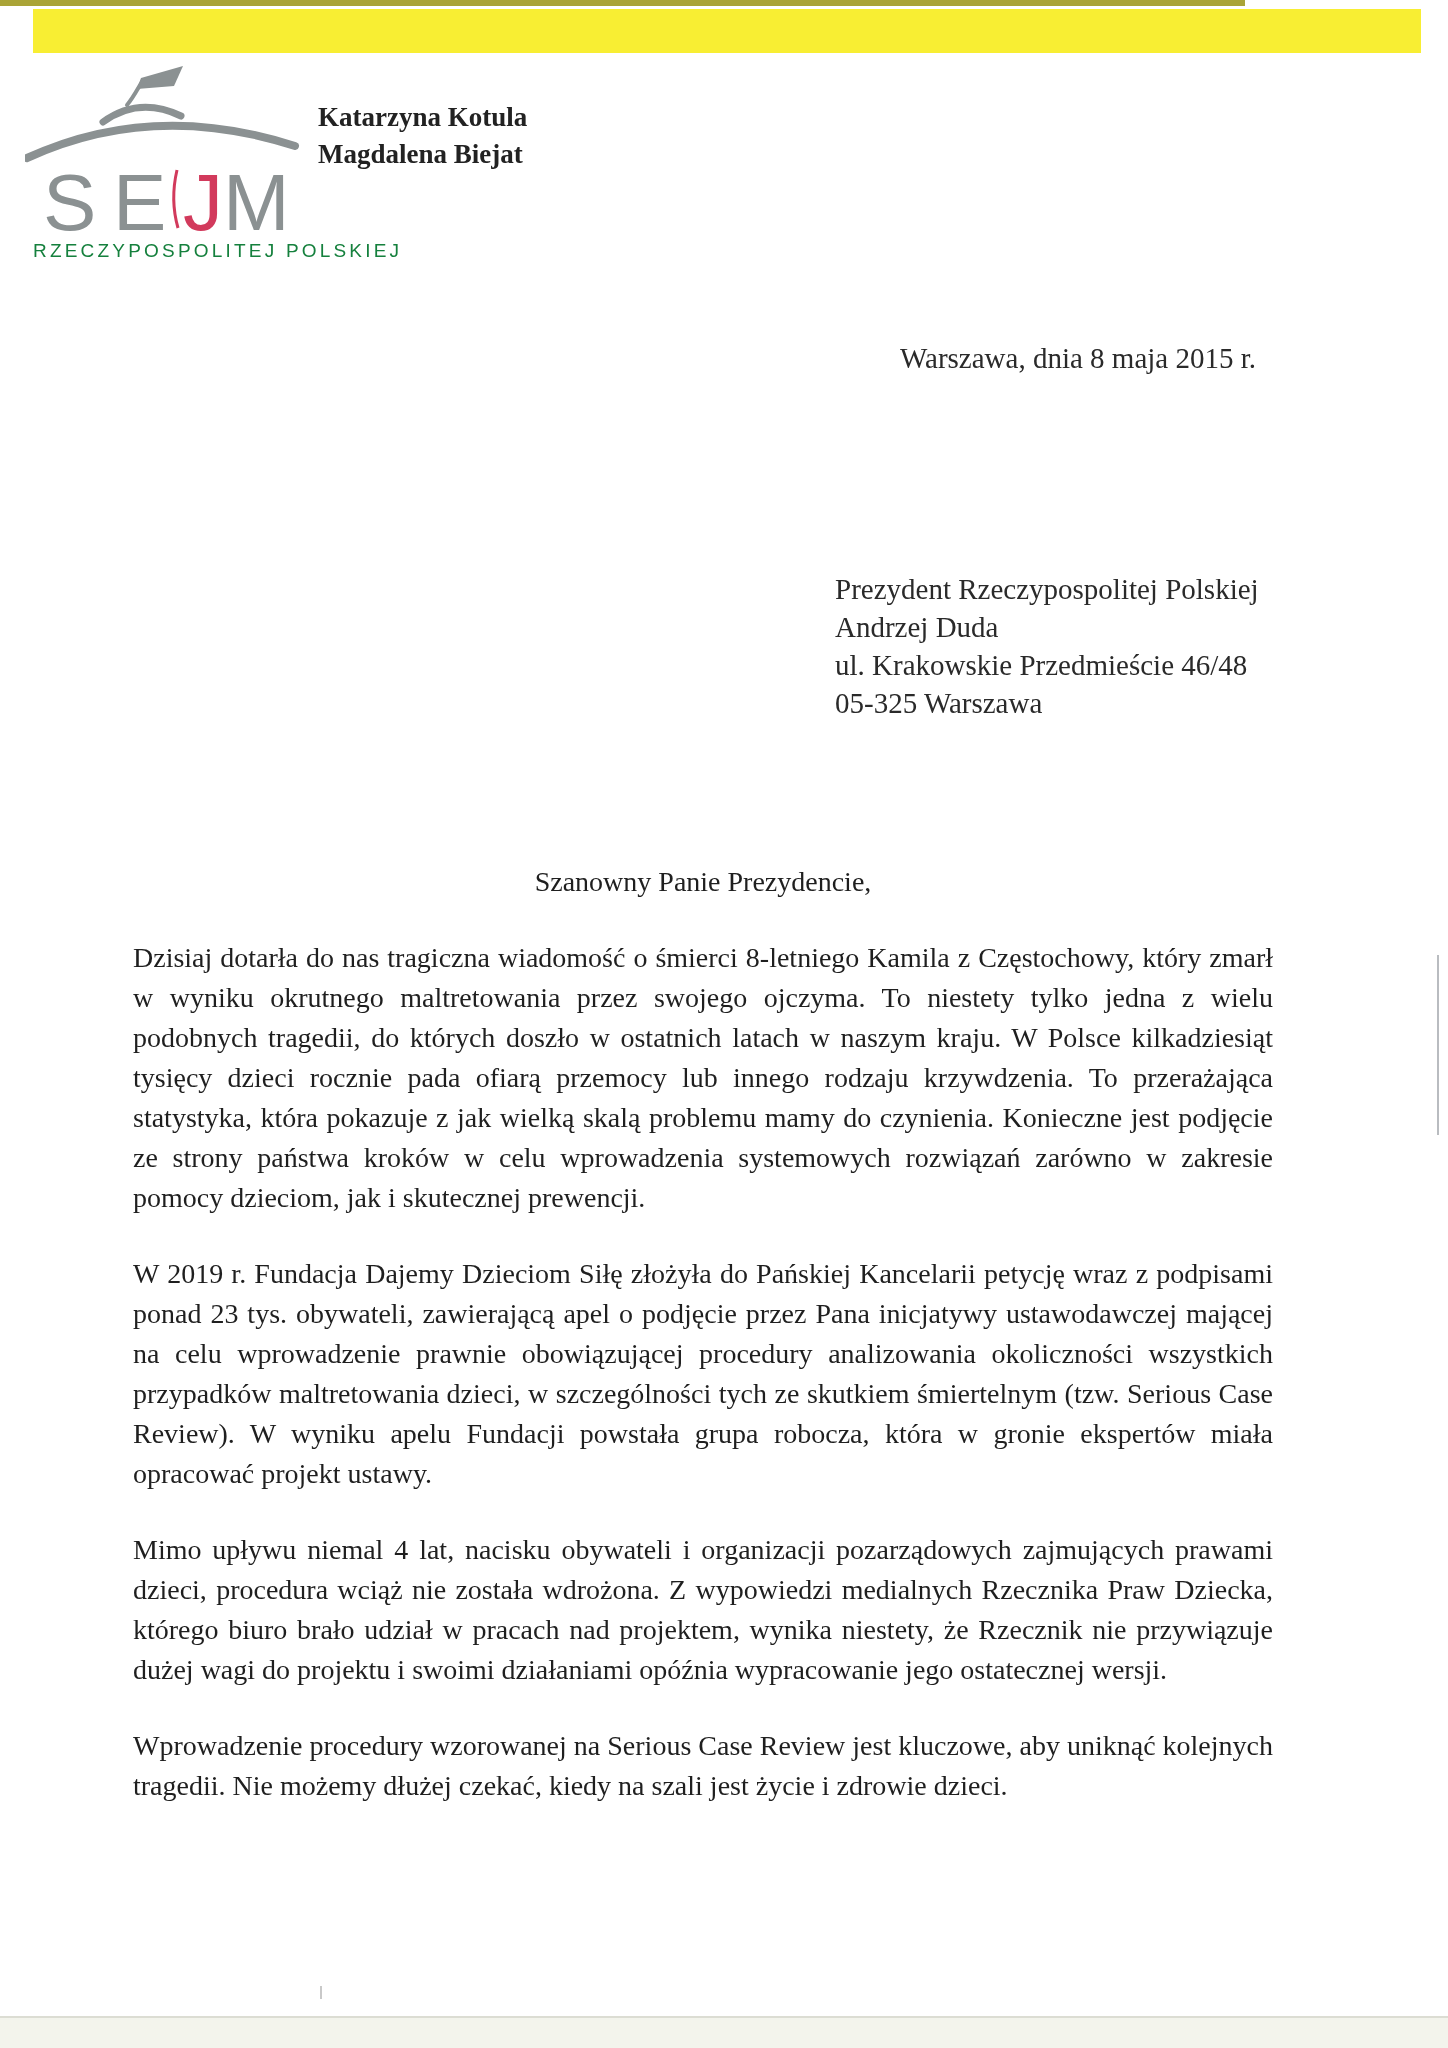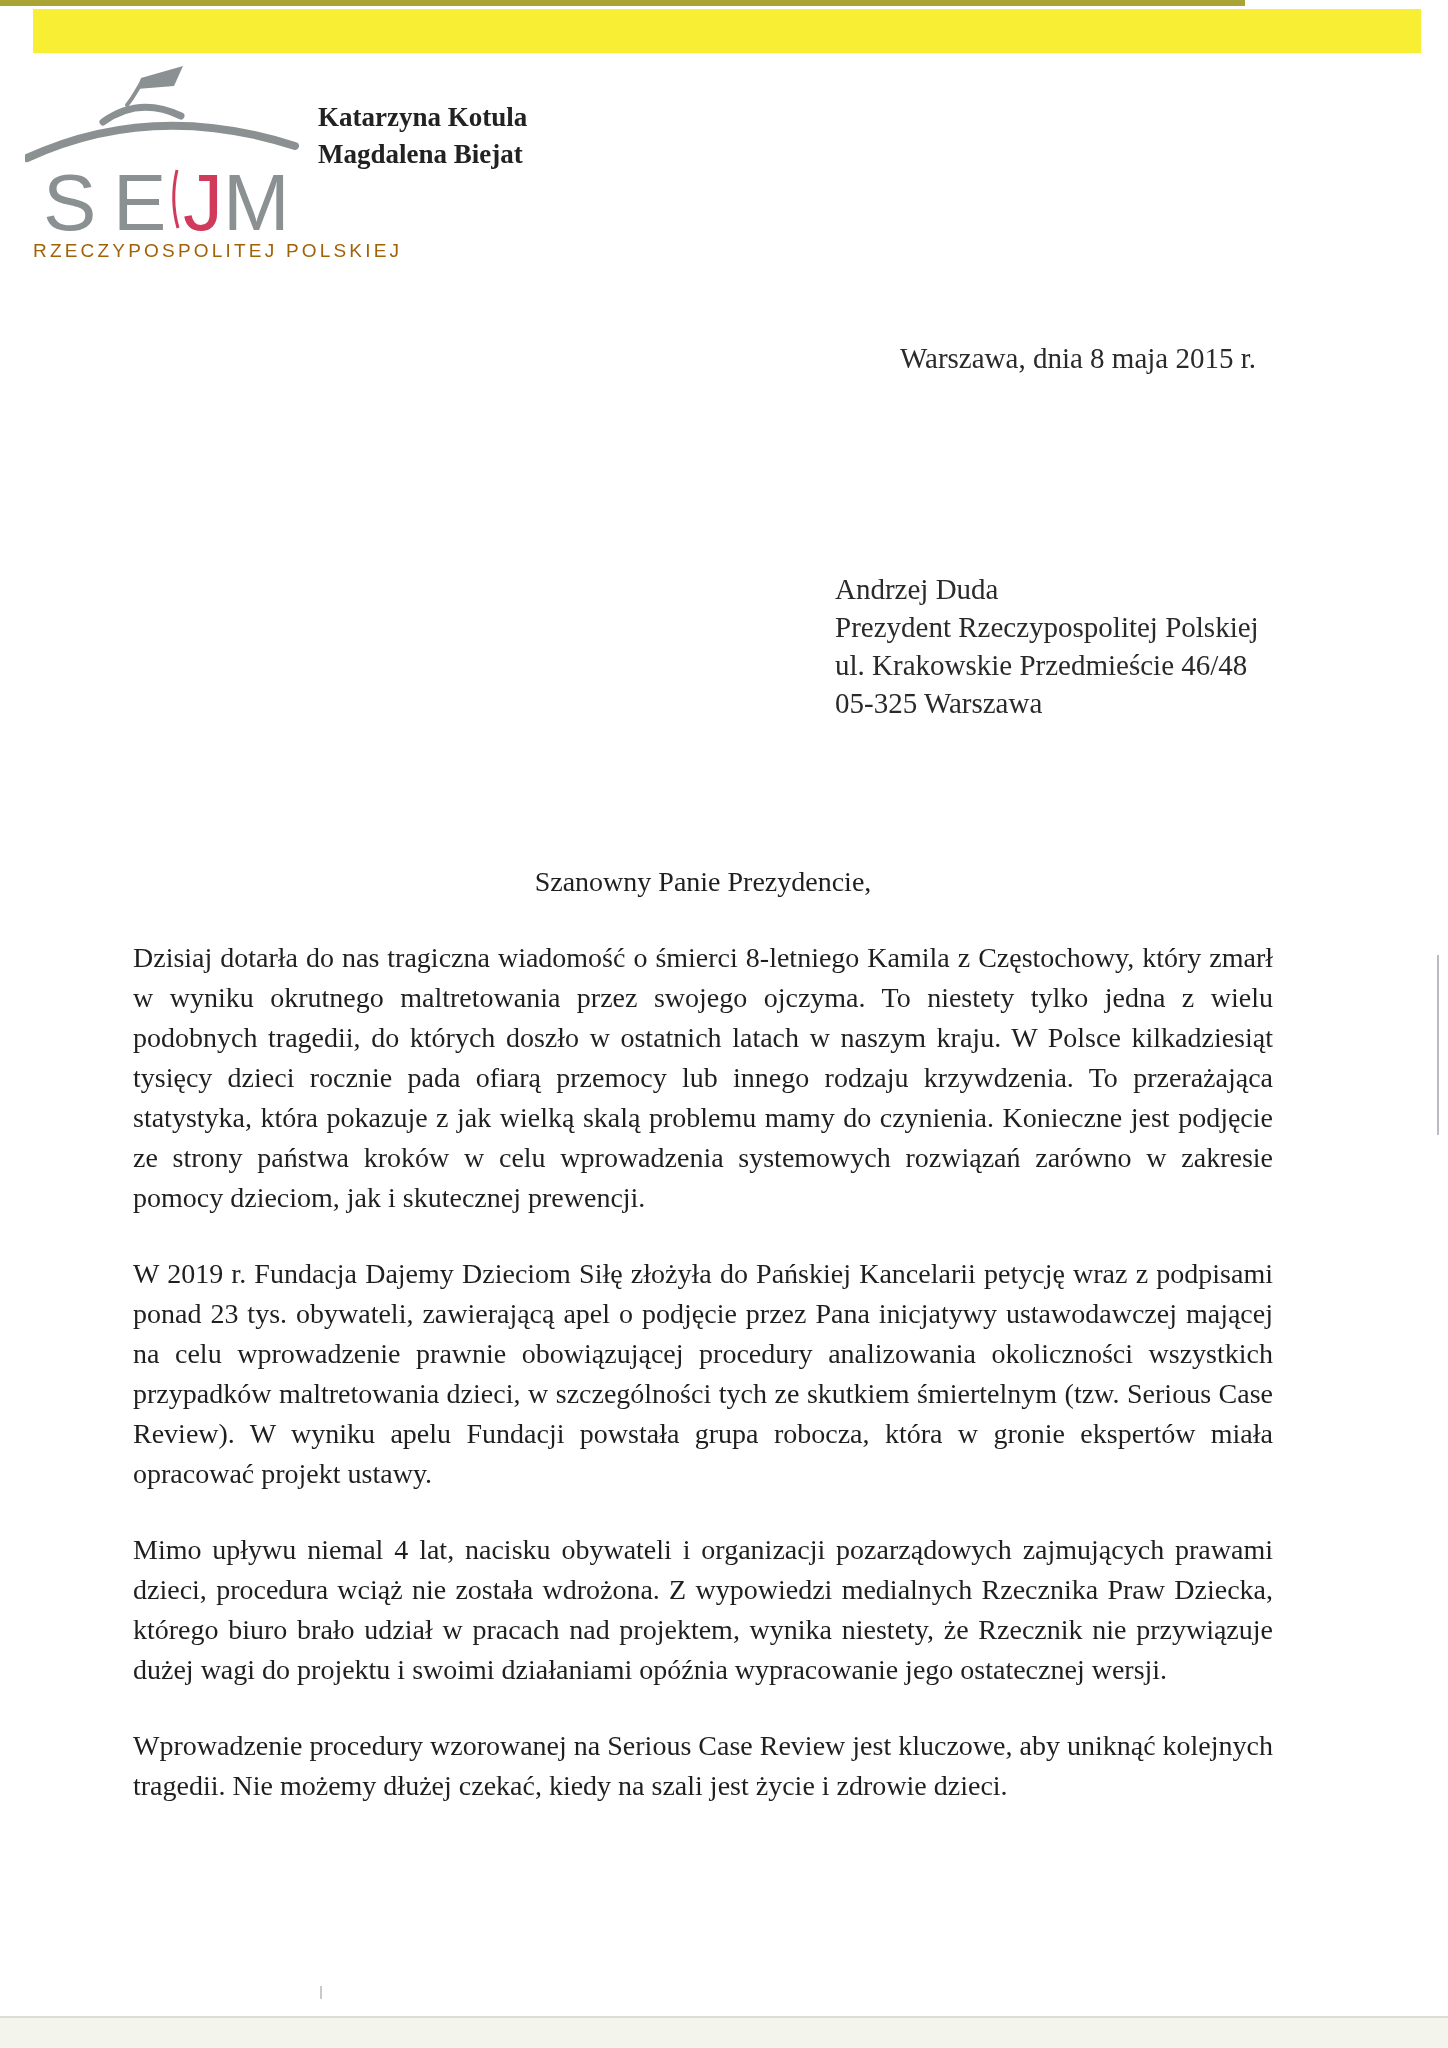--- a/index.html
+++ b/index.html
@@ -27,21 +27,21 @@
     width: 1388px; height: 44px;
     background: #f8ee33;
   }
 
   
   .logo-svg { position: absolute; left: 25px; top: 58px; }
   .logo-subtitle {
     position: absolute; left: 33px; top: 240px;
     font-family: "Liberation Sans", sans-serif;
     font-size: 19px; letter-spacing: 3.2px;
-    color: #a16207;
+    color: #15803d;
     white-space: nowrap;
   }
 
   
   .authors {
     position: absolute; left: 318px; top: 99px;
     font-size: 27px; line-height: 37px;
     color: #222;
   }
   .authors .name { font-weight: bold; }
@@ -117,22 +117,22 @@
   <div class="logo-subtitle">RZECZYPOSPOLITEJ POLSKIEJ</div>
 
   <div class="authors">
     <div class="name">Katarzyna Kotula</div>
     <div class="name">Magdalena Biejat</div>
   </div>
 
   <div class="date-line">Warszawa, dnia 8 maja 2015 r.</div>
 
   <div class="recipient">
+    <div>Prezydent Rzeczypospolitej Polskiej</div>
     <div>Andrzej Duda</div>
-    <div>Prezydent Rzeczypospolitej Polskiej</div>
     <div>ul. Krakowskie Przedmieście 46/48</div>
     <div>05-325 Warszawa</div>
   </div>
 
   <div class="letter-body">
     <p class="salutation">Szanowny Panie Prezydencie,</p>
     <p class="para">Dzisiaj dotarła do nas tragiczna wiadomość o śmierci 8-letniego Kamila z Częstochowy, który zmarł w wyniku okrutnego maltretowania przez swojego ojczyma. To niestety tylko jedna z wielu podobnych tragedii, do których doszło w ostatnich latach w naszym kraju. W Polsce kilkadziesiąt tysięcy dzieci rocznie pada ofiarą przemocy lub innego rodzaju krzywdzenia. To przerażająca statystyka, która pokazuje z jak wielką skalą problemu mamy do czynienia. Konieczne jest podjęcie ze strony państwa kroków w celu wprowadzenia systemowych rozwiązań zarówno w zakresie pomocy dzieciom, jak i skutecznej prewencji.</p>
     <p class="para">W 2019 r. Fundacja Dajemy Dzieciom Siłę złożyła do Pańskiej Kancelarii petycję wraz z podpisami ponad 23 tys. obywateli, zawierającą apel o podjęcie przez Pana inicjatywy ustawodawczej mającej na celu wprowadzenie prawnie obowiązującej procedury analizowania okoliczności wszystkich przypadków maltretowania dzieci, w szczególności tych ze skutkiem śmiertelnym (tzw. Serious Case Review). W wyniku apelu Fundacji powstała grupa robocza, która w gronie ekspertów miała opracować projekt ustawy.</p>
     <p class="para">Mimo upływu niemal 4 lat, nacisku obywateli i organizacji pozarządowych zajmujących prawami dzieci, procedura wciąż nie została wdrożona. Z wypowiedzi medialnych Rzecznika Praw Dziecka, którego biuro brało udział w pracach nad projektem, wynika niestety, że Rzecznik nie przywiązuje dużej wagi do projektu i swoimi działaniami opóźnia wypracowanie jego ostatecznej wersji.</p>
     <p class="para">Wprowadzenie procedury wzorowanej na Serious Case Review jest kluczowe, aby uniknąć kolejnych tragedii. Nie możemy dłużej czekać, kiedy na szali jest życie i zdrowie dzieci.</p>

